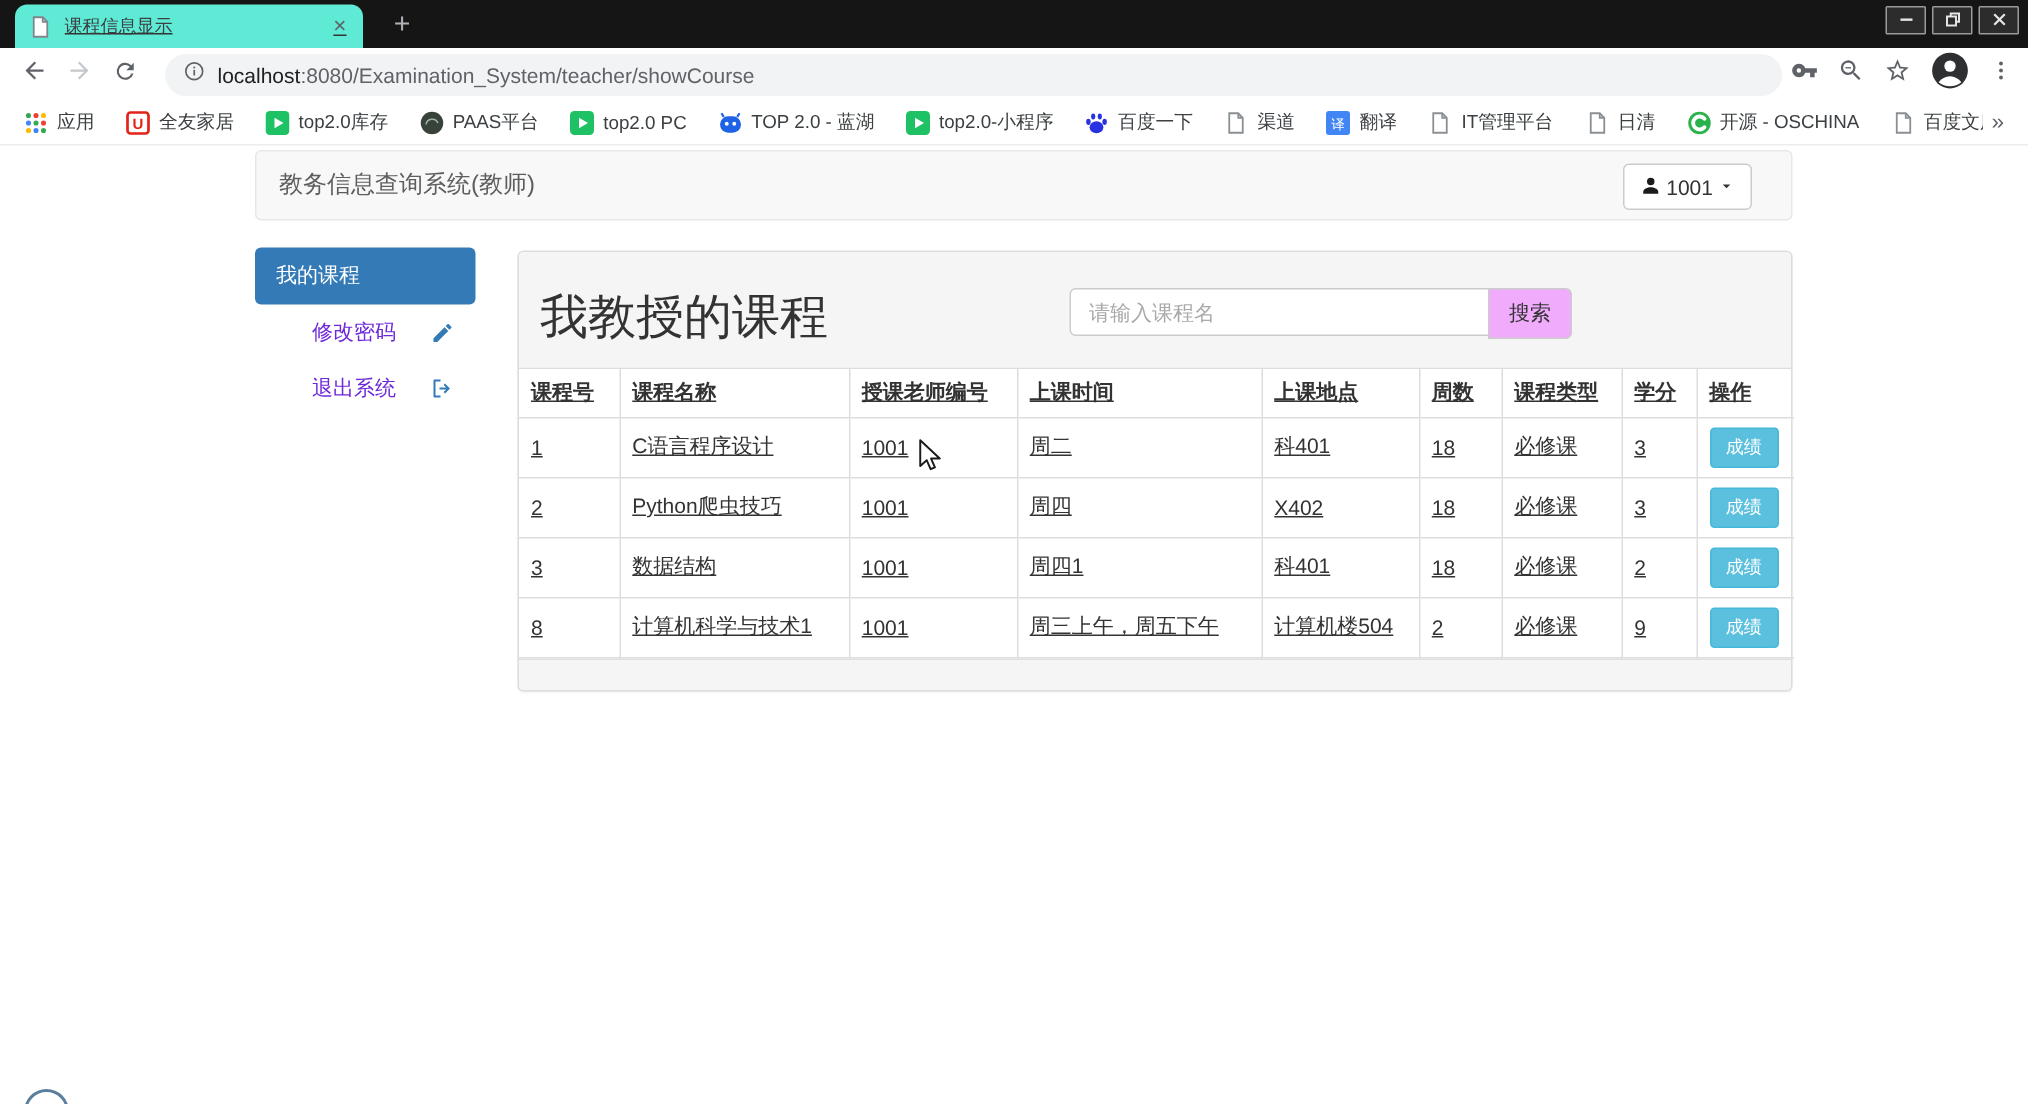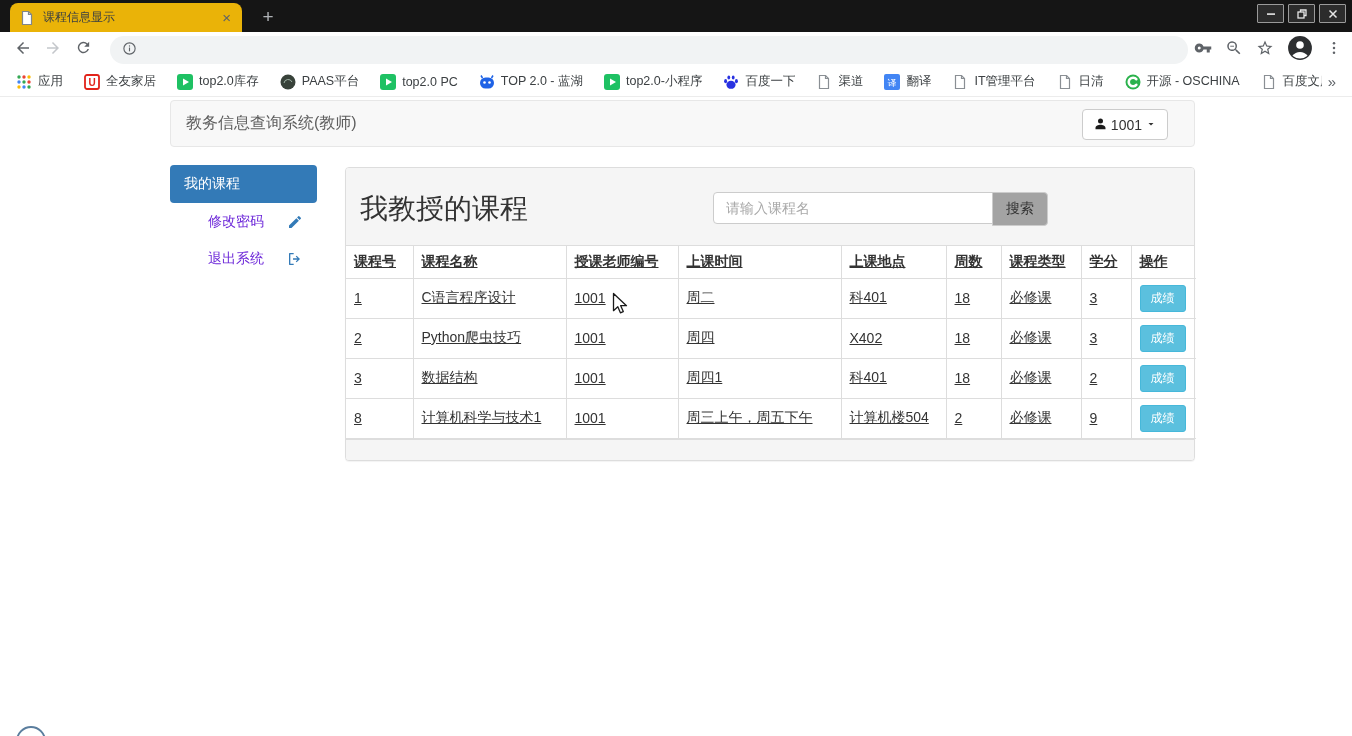--- a/index.html
+++ b/index.html
@@ -2,22 +2,22 @@
 <html><head>
 <meta charset="utf-8">
 <style>
   * { margin:0; padding:0; box-sizing:border-box; }
   html,body { width:1352px; height:736px; }
   body { position:relative; overflow:hidden; background:#fff;
          font-family:"Liberation Sans", sans-serif; color:#333; }
 
   
   .titlebar { position:absolute; left:0; top:0; width:1352px; height:32px; background:#151515; }
-  .tab { position:absolute; left:10px; top:3px; width:232px; height:29px; background:#eab308;
-         border-radius:8px 8px 0 0; display:flex; align-items:center; padding:0 9px; gap:8px; }
+  .tab { position:absolute; left:10px; top:3px; width:232px; height:29px; background:#5eead4;
+         border-radius:8px 8px 0 0; display:flex; align-items:center; padding:0 9px; gap:8px;text-decoration:underline; }
   .tab-title { font-size:12px; color:#3c4043; flex:1; white-space:nowrap; overflow:hidden; }
   .tab-close { font-size:15px; color:#5f6368; line-height:1; cursor:default; padding:0 2px; }
   .newtab { position:absolute; left:256px; top:6px; width:24px; height:22px; color:#aeb1b5;
             font-size:19px; line-height:22px; text-align:center; }
   .wincontrols { position:absolute; right:6px; top:4px; display:flex; gap:4px; }
   .winbtn { width:27px; height:19px; border:1px solid #9a9a9a; background:rgba(255,255,255,.10);
             display:flex; align-items:center; justify-content:center; border-radius:1px; }
 
   .toolbar { position:absolute; left:0; top:32px; width:1352px; height:35px; background:#fff;
              display:flex; align-items:center; }
@@ -51,27 +51,27 @@
                padding:0 14px; font-size:14px; }
   .side-item.active { background:#337ab7; color:#fff; border-radius:4px; height:38px; }
   .side-link { color:#6d28d9;margin-left:24px; }
   .side-ic { width:16px; height:16px; display:inline-flex; }
   .side-ic svg { width:16px; height:16px; }
 
   .panel { position:absolute; left:345px; top:167px; width:850px; background:#fff;
            border:1px solid #ddd; border-radius:4px; box-shadow:0 1px 1px rgba(0,0,0,.05); }
   .panel-heading { position:relative; height:78px; background:#f5f5f5; border-bottom:1px solid #ddd;
                    border-radius:3px 3px 0 0; }
-  .panel-title { position:absolute; left:14px; top:22px; font-size:28px; color:#333; }
+  .panel-title { position:absolute; left:14px; top:22px; font-size:32px; color:#333; }
   .search-group { position:absolute; left:367px; top:24px; display:flex; }
   .search-input { width:280px; height:32px; border:1px solid #ccc; border-radius:4px 0 0 4px;
                   padding:0 12px; font-size:14px; color:#a16207; outline:none;
                   font-family:"Liberation Sans", sans-serif; }
   .search-input::placeholder { color:#a9a9a9; }
-  .search-btn { height:34px; padding:0 13px; margin-left:-1px; background:#a3a3a3;
+  .search-btn { height:34px; padding:0 13px; margin-left:-1px; background:#f0abfc;
                 border:1px solid #ccc; border-radius:0 4px 4px 0; font-size:14px; color:#333;
                 font-family:"Liberation Sans", sans-serif; }
 
   .course-table { width:100%; border-collapse:collapse; table-layout:fixed; font-size:14px;text-decoration:underline; }
   .course-table th, .course-table td { border:1px solid #ddd; text-align:left; padding:6px 8px;
                                        overflow:hidden; white-space:nowrap; }
   .course-table th { height:32px; font-weight:bold; color:#333; }
   .course-table td { height:37px; color:#333; }
   .course-table th:first-child, .course-table td:first-child { border-left:none; }
   .course-table th:last-child, .course-table td:last-child { border-right:none; }
@@ -139,20 +139,21 @@
     <span><svg width="17" height="17" viewBox="0 0 24 24">
           <path d="M17.65 6.35A8 8 0 1 0 19.73 14h-2.08a6 6 0 1 1-1.42-6.22L13 11h7V4z" fill="#5f6368"></path>
         </svg></span>
   </div>
   <div class="urlbar">
     <span><svg width="15" height="15" viewBox="0 0 24 24">
           <circle cx="12" cy="12" r="9" fill="none" stroke="#5f6368" stroke-width="1.8"></circle>
           <rect x="11.1" y="10.5" width="1.8" height="6" fill="#5f6368"></rect>
           <rect x="11.1" y="7" width="1.8" height="1.9" fill="#5f6368"></rect>
         </svg></span>
+    <span class="url-text"><span class="url-host">localhost</span><span>:8080/Examination_System/teacher/showCourse</span></span>
   </div>
   <div class="tool-icons">
     <span><svg width="18" height="18" viewBox="0 0 24 24">
           <path d="M12.65 10A5.99 5.99 0 0 0 7 6a6 6 0 0 0 0 12 5.99 5.99 0 0 0 5.65-4H17v4h4v-4h2v-4H12.65zM7 14a2 2 0 1 1 .001-4.001A2 2 0 0 1 7 14z" fill="#5f6368"></path>
         </svg></span>
     <span><svg width="18" height="18" viewBox="0 0 24 24">
           <path d="M15.5 14h-.79l-.28-.27a6.5 6.5 0 1 0-.7.7l.27.28v.79l5 4.99L20.49 19l-4.99-5zm-6 0A4.5 4.5 0 1 1 14 9.5 4.5 4.5 0 0 1 9.5 14z" fill="#5f6368"></path>
           <rect x="7" y="9" width="5" height="1.2" fill="#5f6368"></rect>
         </svg></span>
     <span><svg width="18" height="18" viewBox="0 0 24 24">

